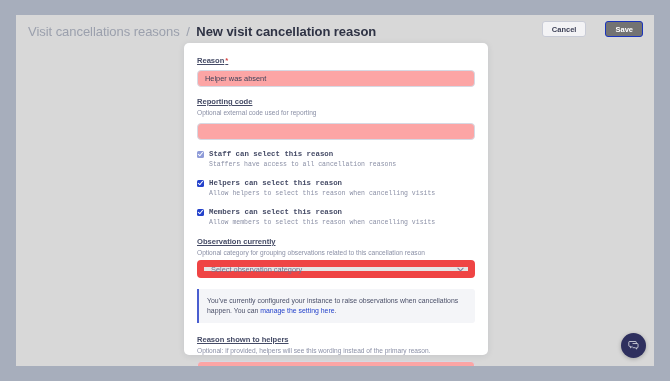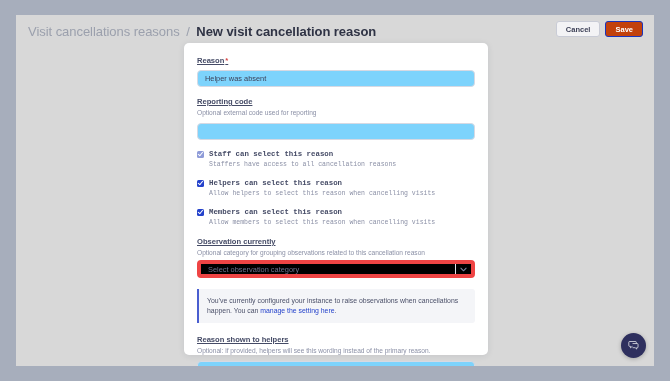--- a/index.html
+++ b/index.html
@@ -60,21 +60,21 @@
   .crumb-current {
     color: #2f3345;
     font-weight: 700;
   }
 
   .topbar-actions {
     position: absolute;
     right: 11px;
     top: 6px;
     display: flex;
-    gap: 5px;
+    gap: 19px;
     align-items: center;
   }
   .btn {
     font-family: "Liberation Sans", sans-serif;
     font-size: 7.5px;
     font-weight: 600;
     border-radius: 3px;
     padding: 0 9px;
     height: 16px;
     line-height: 16px;
@@ -82,21 +82,21 @@
     cursor: pointer;
     box-sizing: border-box;
     white-space: nowrap;
   }
   .btn-cancel {
     background: #f3f3f5;
     color: #3d4157;
     border: 1px solid #c9ccd6;
   }
   .btn-save {
-    background: #c2410c;
+    background: #737373;
     color: #ffffff;
     border: 1px solid #1a34bd;
   }
 
   
   .form-card {
     position: absolute;
     left: 168px;
     top: 28px;
     width: 304px;
@@ -131,21 +131,21 @@
     color: #8b90a6;
     line-height: 9px;
     margin-bottom: 3px;
   }
   .text-input {
     width: 100%;
     height: 17px;
     box-sizing: border-box;
     border: 1px solid #d6d9e3;
     border-radius: 4px;
-    background: #7dd3fc;
+    background: #fca5a5;
     font-family: "Liberation Sans", sans-serif;
     font-size: 7.4px;
     color: #3c4159;
     padding: 0 7px;
     outline: none;
   }
   .text-input::placeholder {
     color: #a9aec1;
   }
 
@@ -200,23 +200,23 @@
     line-height: 9px;
     display: block;
     margin-top: 1px;
   }
 
   
   .select-wrap {
     position: relative;
     width: 100%;
     height: 18px;
-    border: 4px solid #ef4444;
+    border: 7px solid #ef4444;
     border-radius: 4px;
-    background: #000000;
+    background: #e5e5e5;
     box-sizing: border-box;
     display: flex;
     align-items: center;
   }
   .select-value {
     font-size: 7.4px;
     color: #6d7390;
     padding-left: 7px;
     flex: 1;
     white-space: nowrap;

